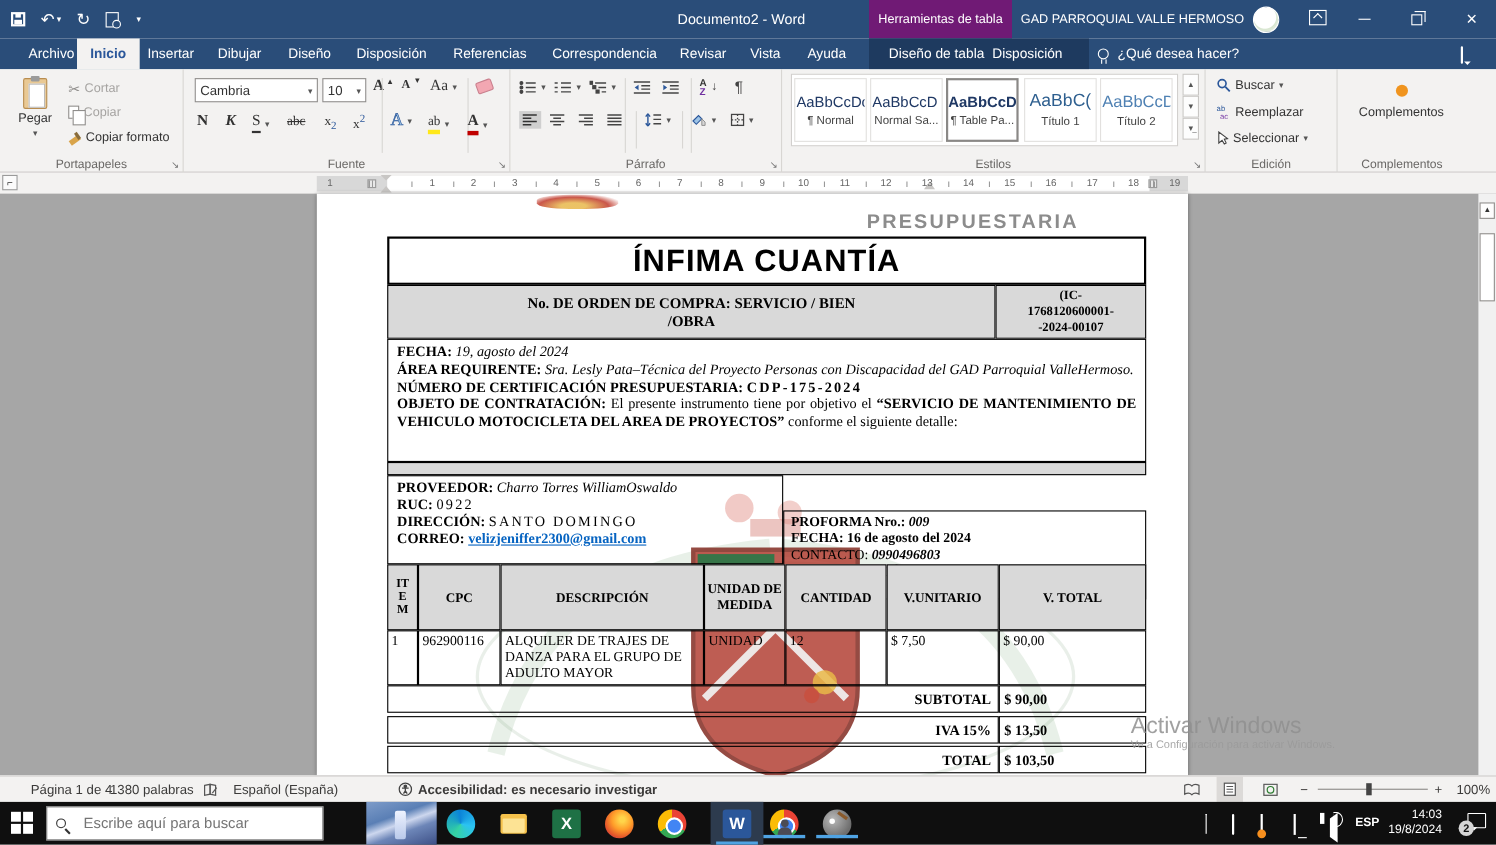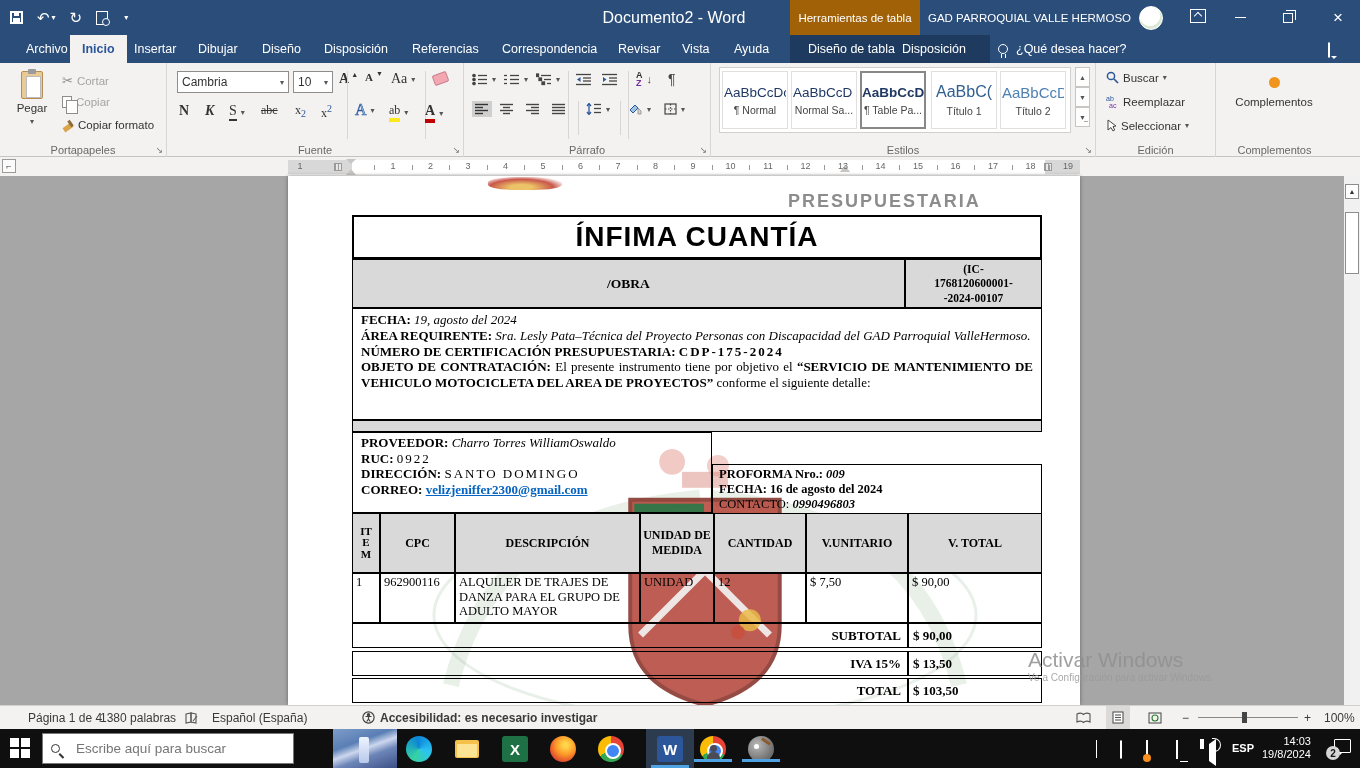--- a/index.html
+++ b/index.html
@@ -9,22 +9,22 @@
   
   #titlebar { position:absolute; left:0; top:0; width:1360px; height:35px; background:#2a4d79; color:#fff; }
   .qat { position:absolute; left:10px; top:0; height:35px; display:flex; align-items:center; gap:14px; }
   .qat-btn { display:flex; align-items:center; color:#fff; font-size:15px; cursor:default; }
   .floppy { width:13px; height:13px; border:2px solid #fff; position:relative; }
   .floppy::before { content:""; position:absolute; left:2px; top:-1px; width:5px; height:4px; background:#fff; }
   .floppy::after { content:""; position:absolute; left:1px; bottom:0; width:7px; height:4px; background:#fff; }
   .mini-caret { font-size:8px; margin-left:2px; }
   .ppv { width:12px; height:14px; border:1.5px solid #fff; position:relative; }
   .ppv::after { content:""; position:absolute; right:-3px; bottom:-2px; width:6px; height:6px; border:1.5px solid #fff; border-radius:50%; background:#2a4d79; }
-  #win-title { position:absolute; left:0; right:12px; top:0; height:35px; display:flex; align-items:center; justify-content:center; font-size:16px; pointer-events:none; }
-  #tbl-tools { position:absolute; left:790px; top:0; width:130px; height:35px; background:#a16207; display:flex; align-items:center; justify-content:center; font-size:11.5px; }
+  #win-title { position:absolute; left:0; right:12px; top:0; height:35px; display:flex; align-items:center; justify-content:center; font-size:13px; pointer-events:none; }
+  #tbl-tools { position:absolute; left:790px; top:0; width:130px; height:35px; background:#701a75; display:flex; align-items:center; justify-content:center; font-size:11.5px; }
   #account { position:absolute; left:928px; top:0; height:35px; display:flex; align-items:center; gap:8px; font-size:11.5px; }
   .avatar { width:24px; height:24px; border-radius:50%; background:radial-gradient(circle at 45% 40%, #fff 55%, #d8e6d0 60%, #f3f3f3); border:1px solid #fff; }
   .ribopts { position:absolute; left:1190px; top:9px; width:16px; height:14px; border:1.5px solid #fff; }
   .ribopts::after { content:""; position:absolute; left:4px; top:3px; width:5px; height:5px; border-left:1.5px solid #fff; border-top:1.5px solid #fff; transform:rotate(45deg); }
   .winbtn { position:absolute; top:0; width:36px; height:35px; display:flex; align-items:center; justify-content:center; }
   .wmin { width:11px; border-top:1.6px solid #fff; display:inline-block; }
   .wrest { width:10px; height:10px; border:1.4px solid #fff; position:relative; }
   .wrest::before { content:""; position:absolute; left:2px; top:-4px; width:9px; height:9px; border-top:1.4px solid #fff; border-right:1.4px solid #fff; }
   .wclose { font-size:17px; line-height:1; }
 
@@ -626,20 +626,21 @@
       <circle cx="318" cy="207" r="7" fill="#c94f3d" opacity="0.8"></circle>
     </svg>
 
     <div id="doc-table">
       <div class="trow title-row">
         <div class="tc title-cell">ÍNFIMA CUANTÍA</div>
       </div>
 
       <div class="trow order-row">
         <div class="tc gray order-main">
+          <span>No. DE ORDEN DE COMPRA: SERVICIO / BIEN</span>
           <span>/OBRA</span>
         </div>
         <div class="tc gray order-code">
           <span>(IC-</span>
           <span>1768120600001-</span>
           <span>-2024-00107</span>
         </div>
       </div>
 
       <div class="trow details-row">

